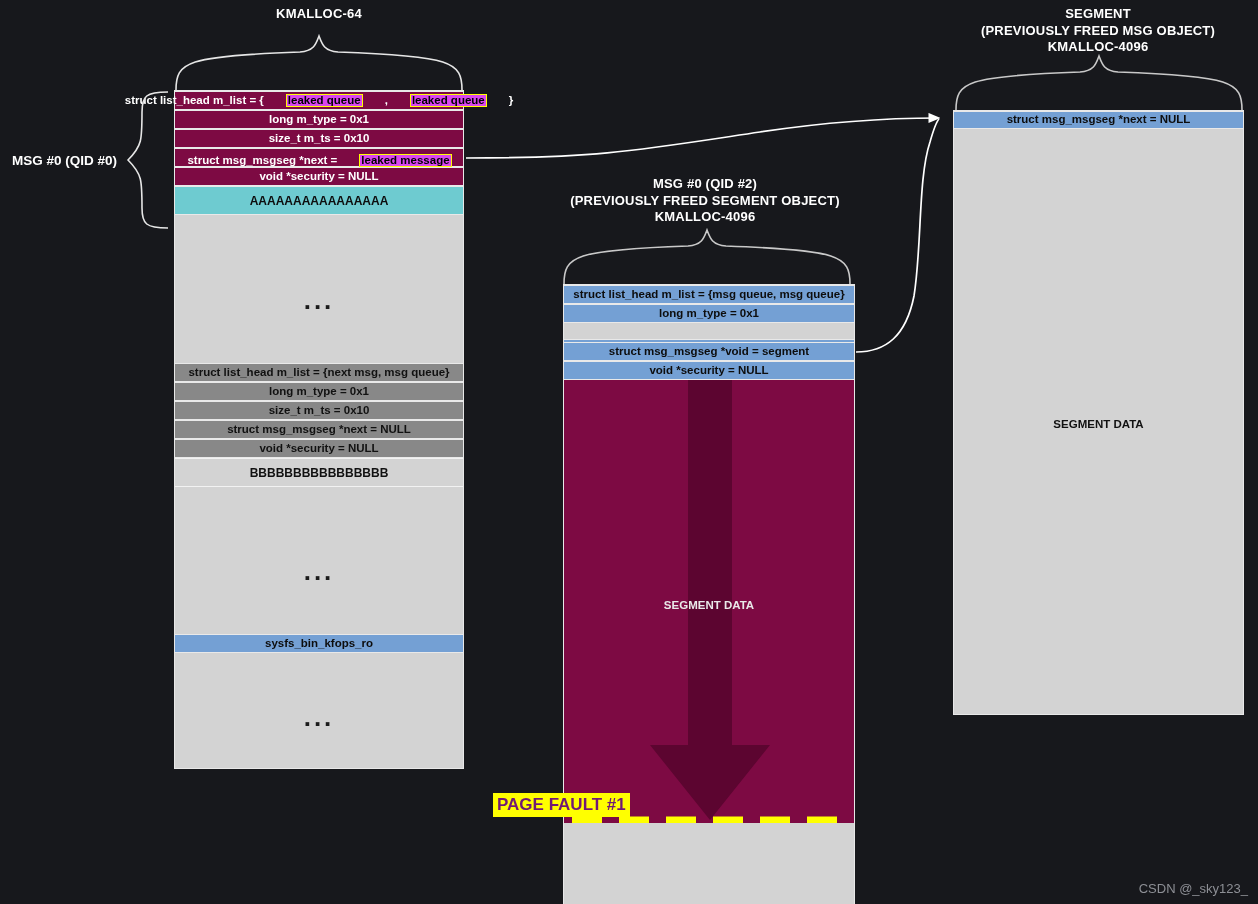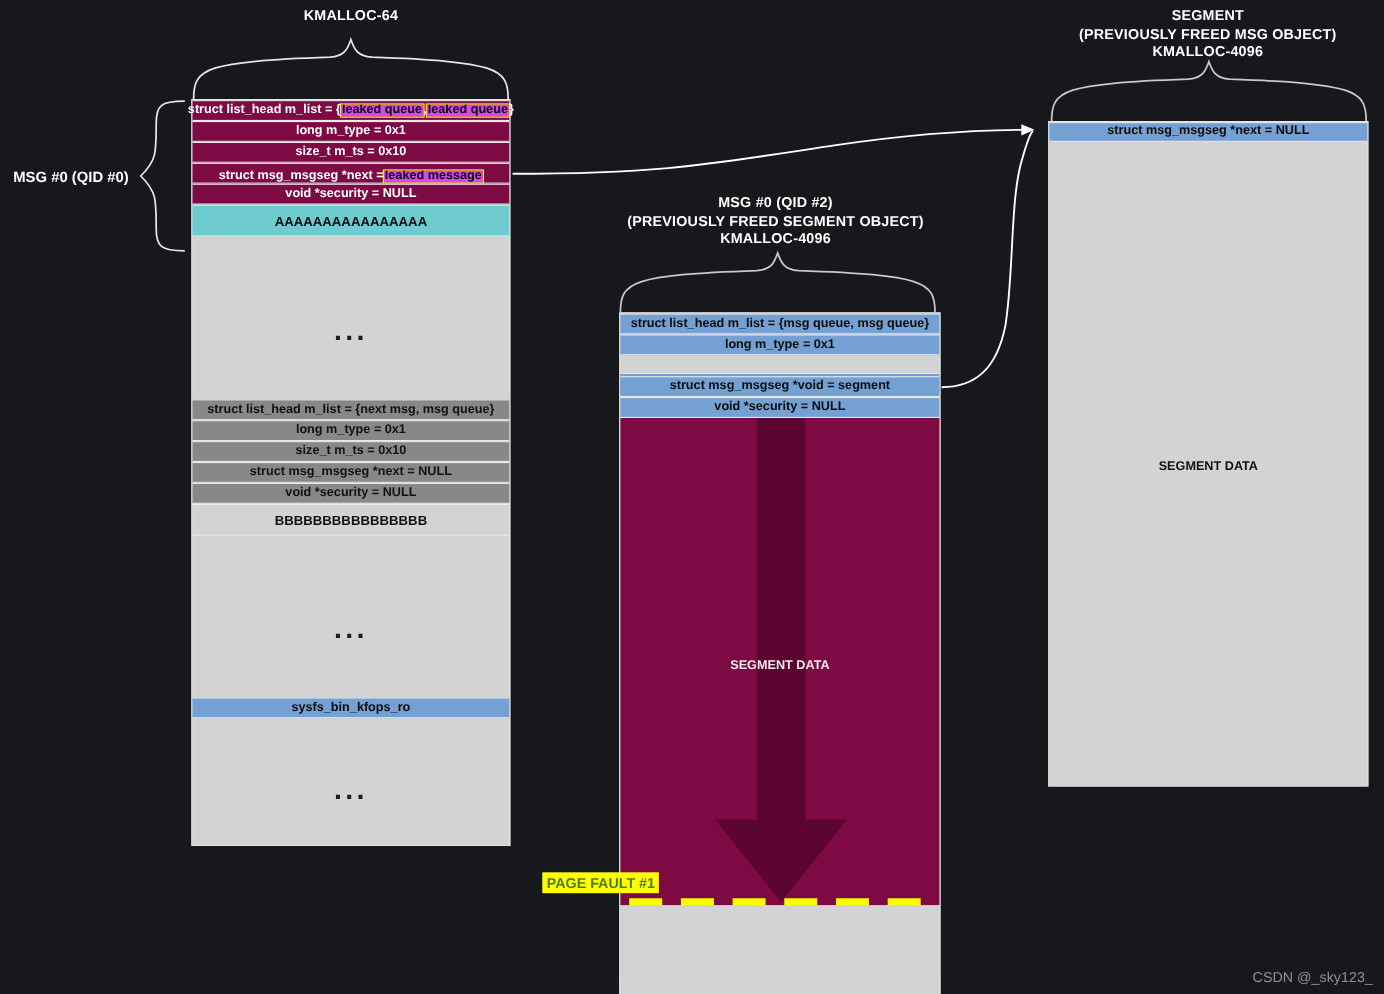--- a/index.html
+++ b/index.html
@@ -55,20 +55,21 @@
     width: 100%;
     display: flex;
     align-items: center;
     justify-content: center;
     font-size: 11.5px;
     font-weight: bold;
     line-height: 1;
     white-space: nowrap;
     border-top: 1px solid #e9e9e9;
     border-bottom: 1px solid #e9e9e9;
+    gap: 23px;
   }
   .row.maroon   { background: #7d0a43; color: #ffffff; }
   .row.grey     { background: #888888; color: #111111; }
   .row.blue     { background: #74a0d4; color: #0d0d0d; }
   .row.teal     { background: #6ecbd0; color: #0d0d0d; }
   .row.light    { background: #d3d3d3; color: #111111; border-top-color:#f2f2f2; border-bottom-color:#f2f2f2;}
 
   .hl {
     background: #d946ef;
     color: #000000;
@@ -104,23 +105,23 @@
     text-align: center;
     font-size: 11.5px;
     font-weight: bold;
     color: #e9e9e9;
     z-index: 4;
   }
 
   .pagefault {
     position: absolute;
     background: #ffff00;
-    color: #4d7c0f;
-    font-weight: bold;
-    font-size: 13px;
+    color: #701a75;
+    font-weight: bold;
+    font-size: 17px;
     padding: 2px 4px;
     white-space: nowrap;
     z-index: 6;
   }
 
   .watermark {
     position: absolute;
     right: 10px;
     bottom: 8px;
     color: #8d8f95;

